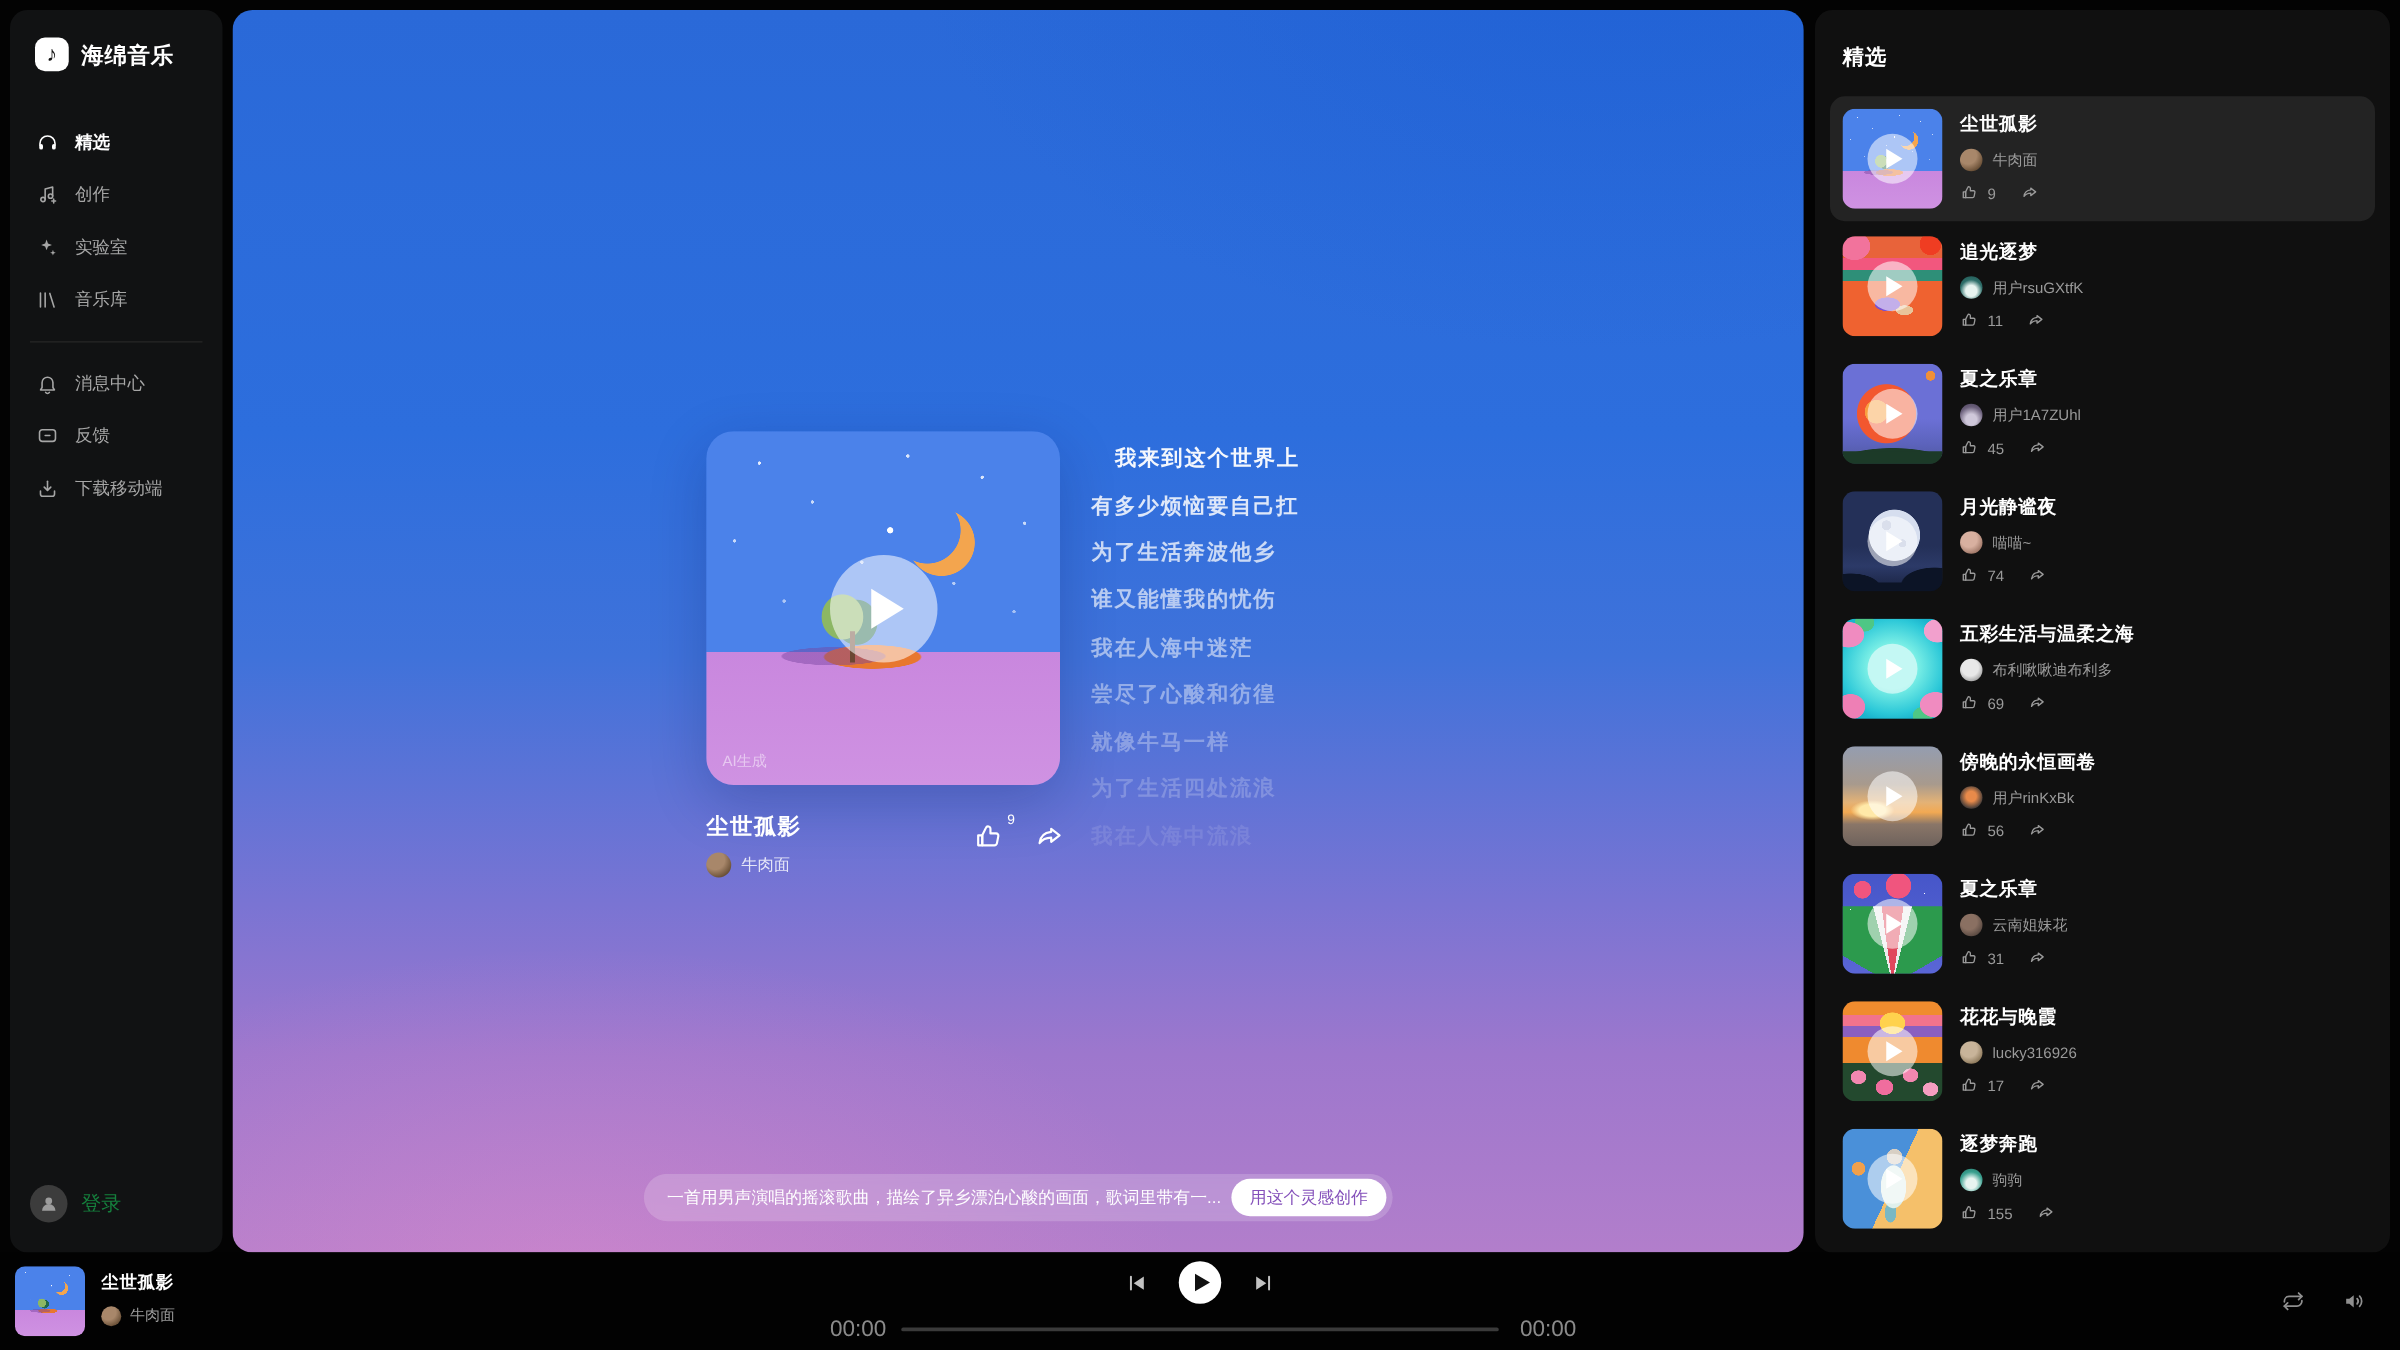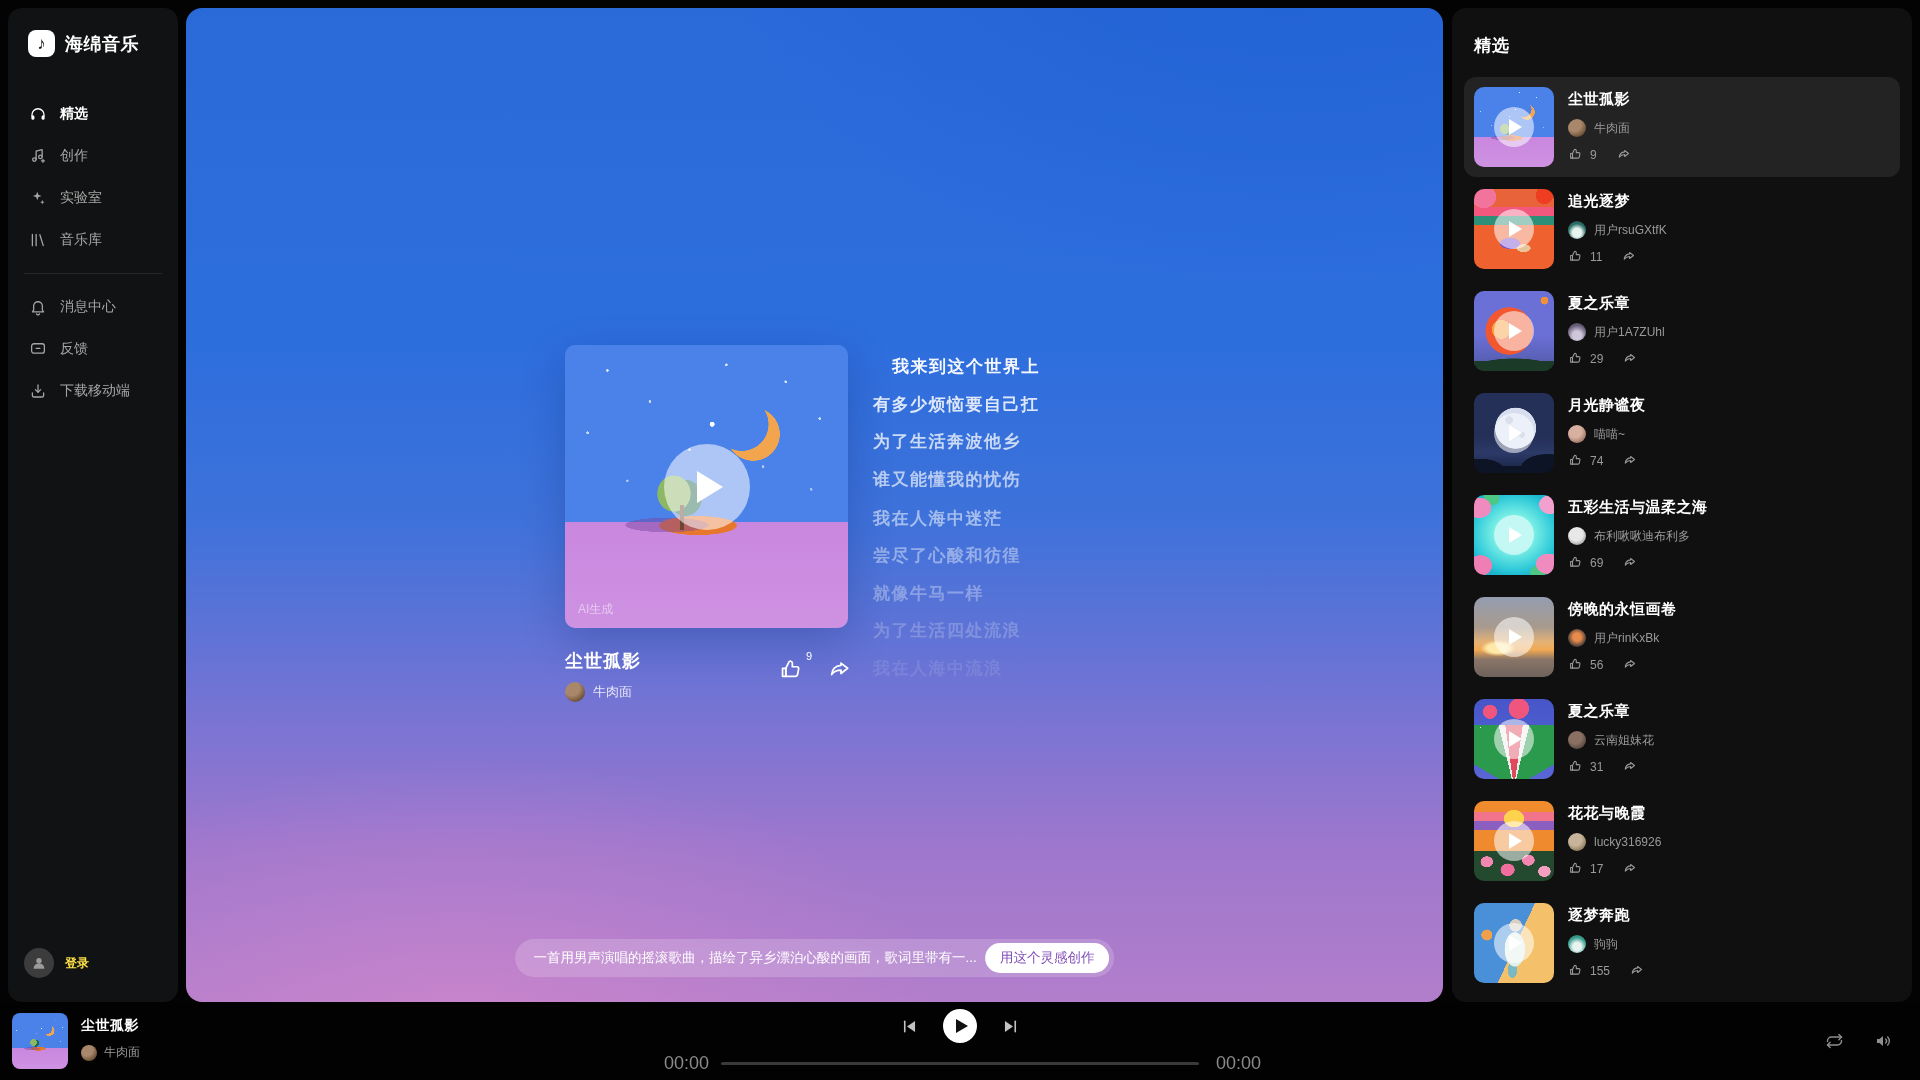--- a/index.html
+++ b/index.html
@@ -15,29 +15,29 @@
     display:flex; align-items:center; justify-content:center; font-size:17px; font-weight:700; }
   .app-name { font-size:18px; font-weight:700; color:#fff; letter-spacing:.5px; }
   .side-item { display:flex; align-items:center; gap:13px; padding:12px 21px; color:#a6a6a6;
     font-size:14px; cursor:pointer; }
   .side-item.active { color:#fff; font-weight:700; }
   .side-item svg { width:18px; height:18px; flex-shrink:0; }
   .side-divider { height:1px; background:#272727; margin:12px 16px; }
   .login-row { margin-top:auto; display:flex; align-items:center; gap:11px; padding:8px 16px; cursor:pointer; }
   .login-avatar { width:30px; height:30px; border-radius:50%; background:#3c3c3c;
     display:flex; align-items:center; justify-content:center; color:#9c9c9c; }
-  .login-label { color:#fde047; font-size:12px;font-weight:bold; }
+  .login-label { color:#15803d; font-size:16px; }
 
   
   .stage { position:absolute; left:186px; top:8px; width:1257px; height:994px; border-radius:16px; overflow:hidden;
     background:
       radial-gradient(55% 38% at 22% 102%, rgba(236,142,205,.38), rgba(236,142,205,0) 70%),
       radial-gradient(70% 55% at 88% -8%, rgba(20,88,210,.45), rgba(20,88,210,0) 65%),
       linear-gradient(180deg,#2a69d8 0%, #2d6edd 34%, #3f72da 52%, #7a74d3 72%, #9d77cd 84%, #b27ecb 100%); }
-  .album-card { position:absolute; left:379px; top:337px; width:283px; height:283px; border-radius:10px;
+  .album-card { position:absolute; left:379px; top:337px; width:283px; height:283px; border-radius:22px;
     overflow:hidden; box-shadow:0 14px 44px rgba(10,20,80,.22); cursor:pointer; }
   .art { position:absolute; inset:0; }
   .art-1 { background:
       radial-gradient(ellipse 1.3% 1.3% at 52% 28%, #fff 0 60%, rgba(255,255,255,0) 75%),
       radial-gradient(ellipse .7% .7% at 15% 9%, rgba(255,255,255,.85) 0 60%, rgba(255,255,255,0) 75%),
       radial-gradient(ellipse .7% .7% at 30% 20%, rgba(255,255,255,.7) 0 60%, rgba(255,255,255,0) 75%),
       radial-gradient(ellipse .7% .7% at 57% 7%, rgba(255,255,255,.8) 0 60%, rgba(255,255,255,0) 75%),
       radial-gradient(ellipse .7% .7% at 78% 13%, rgba(255,255,255,.8) 0 60%, rgba(255,255,255,0) 75%),
       radial-gradient(ellipse .7% .7% at 90% 26%, rgba(255,255,255,.7) 0 60%, rgba(255,255,255,0) 75%),
       radial-gradient(ellipse .7% .7% at 8% 31%, rgba(255,255,255,.7) 0 60%, rgba(255,255,255,0) 75%),
@@ -400,21 +400,21 @@
             <span class="card-av av-3"></span>
             <span class="card-artist-name">用户1A7ZUhl</span>
           </div>
           <div class="card-meta">
             <span class="meta-like">
               <svg viewBox="0 0 24 24" fill="none" stroke="currentColor" stroke-width="1.7" stroke-linejoin="round">
                 <path d="M7.2 10.4 9.9 4.9a1.75 1.75 0 0 1 3.35.75V9h4.2a1.65 1.65 0 0 1 1.62 1.96l-1 5.2a2 2 0 0 1-1.97 1.64H7.2z"></path>
                 <path d="M7.2 10.4H4.2v7.4h3z"></path>
               </svg>
             </span>
-            <span>29</span>
+            <span>45</span>
             <span class="meta-share">
               <svg viewBox="0 0 24 24" fill="none" stroke="currentColor" stroke-width="1.7" stroke-linejoin="round">
                 <path d="M13.8 5.6 20 10.4l-6.2 4.8v-3.1c-4.1.1-6.7 1.5-8.6 4.1.4-4.7 3.1-7.8 8.6-8.4z"></path>
               </svg>
             </span>
           </div>
         </div>
       </div>
       <div class="card">
         <div class="thumb art art-4">

